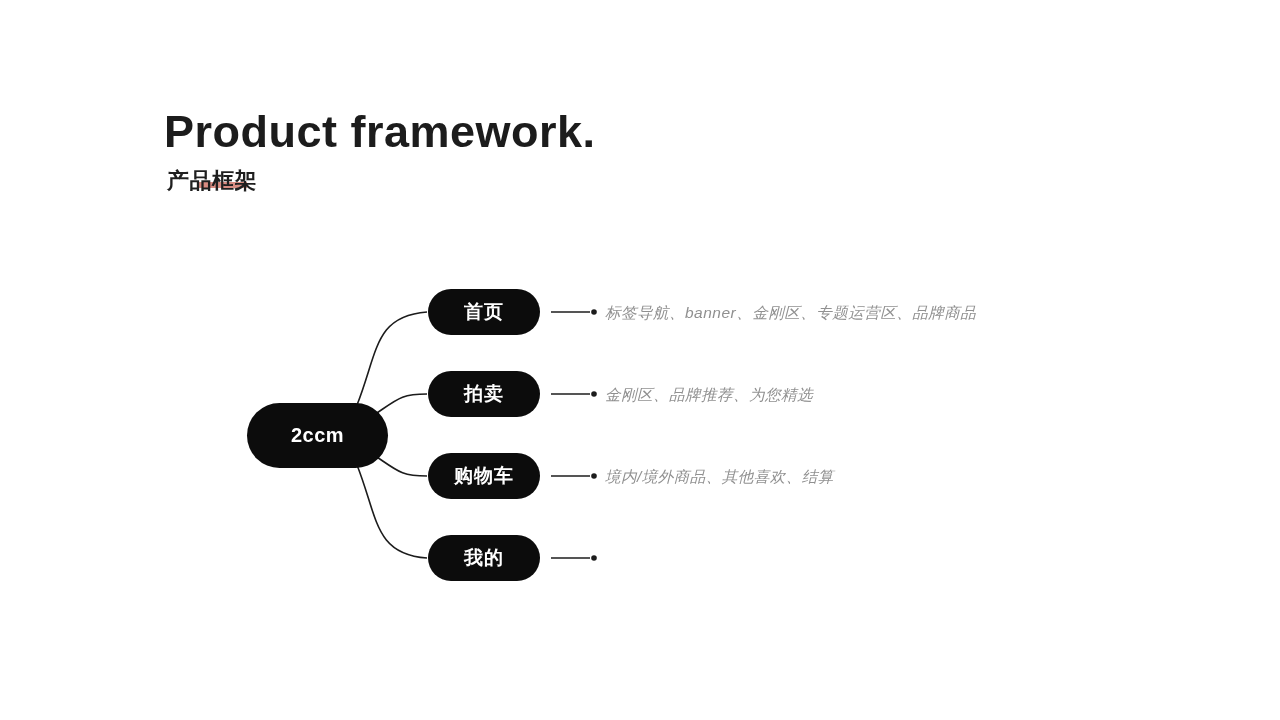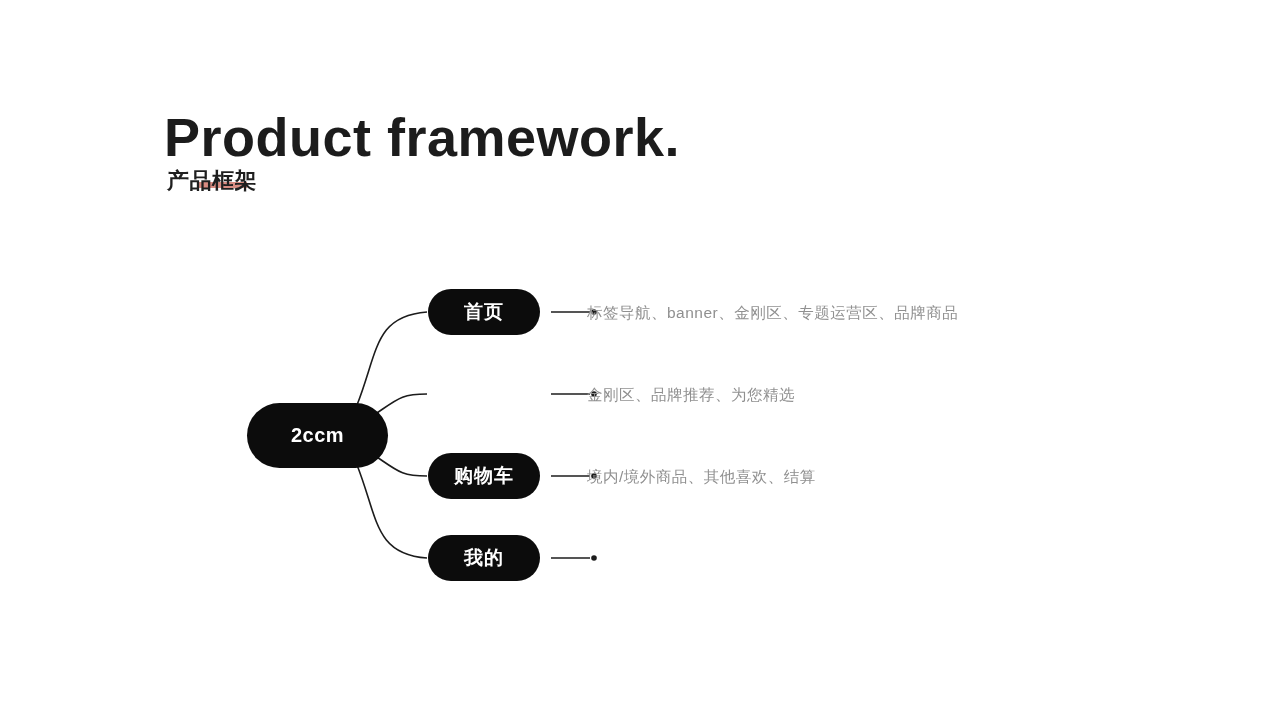--- a/index.html
+++ b/index.html
@@ -12,21 +12,21 @@
   .slide {
     position: relative;
     width: 1280px; height: 720px;
     background: #ffffff;
   }
 
   
   .page-title {
     position: absolute;
     left: 164px; top: 106px;
-    font-size: 54px;
+    font-size: 45px;
     font-weight: 700;
     letter-spacing: 0.5px;
     color: #1c1c1c;
     white-space: nowrap;
   }
   .page-subtitle {
     position: absolute;
     left: 167px; top: 166px;
     height: 24px;
   }
@@ -77,27 +77,28 @@
     font-size: 19px;
     letter-spacing: 1px;
   }
   .branch-node.b0 { top: 289px; }
   .branch-node.b1 { top: 371px; }
   .branch-node.b2 { top: 453px; }
   .branch-node.b3 { top: 535px; }
 
   .branch-desc {
     position: absolute;
-    left: 587px;
+    left: 605px;
     height: 21px;
     line-height: 21px;
     font-size: 15.5px;
     color: #909090;
     letter-spacing: 0.5px;
     white-space: nowrap;
+    font-style: italic;
   }
   .branch-desc.d0 { top: 302px; }
   .branch-desc.d1 { top: 384px; }
   .branch-desc.d2 { top: 466px; }
   .branch-desc.d3 { top: 548px; }
 </style>
 </head>
 <body>
 
 <div class="slide">
@@ -127,20 +128,23 @@
     </g>
   </svg>
 
   <div class="node root-node">
     <span>2ccm</span>
   </div>
 
   <div class="node branch-node b0">
     <span>首页</span>
   </div>
+  <div class="node branch-node b1">
+    <span>拍卖</span>
+  </div>
   <div class="node branch-node b2">
     <span>购物车</span>
   </div>
   <div class="node branch-node b3">
     <span>我的</span>
   </div>
 
   <div class="branch-desc d0">标签导航、banner、金刚区、专题运营区、品牌商品</div>
   <div class="branch-desc d1">金刚区、品牌推荐、为您精选</div>
   <div class="branch-desc d2">境内/境外商品、其他喜欢、结算</div>

